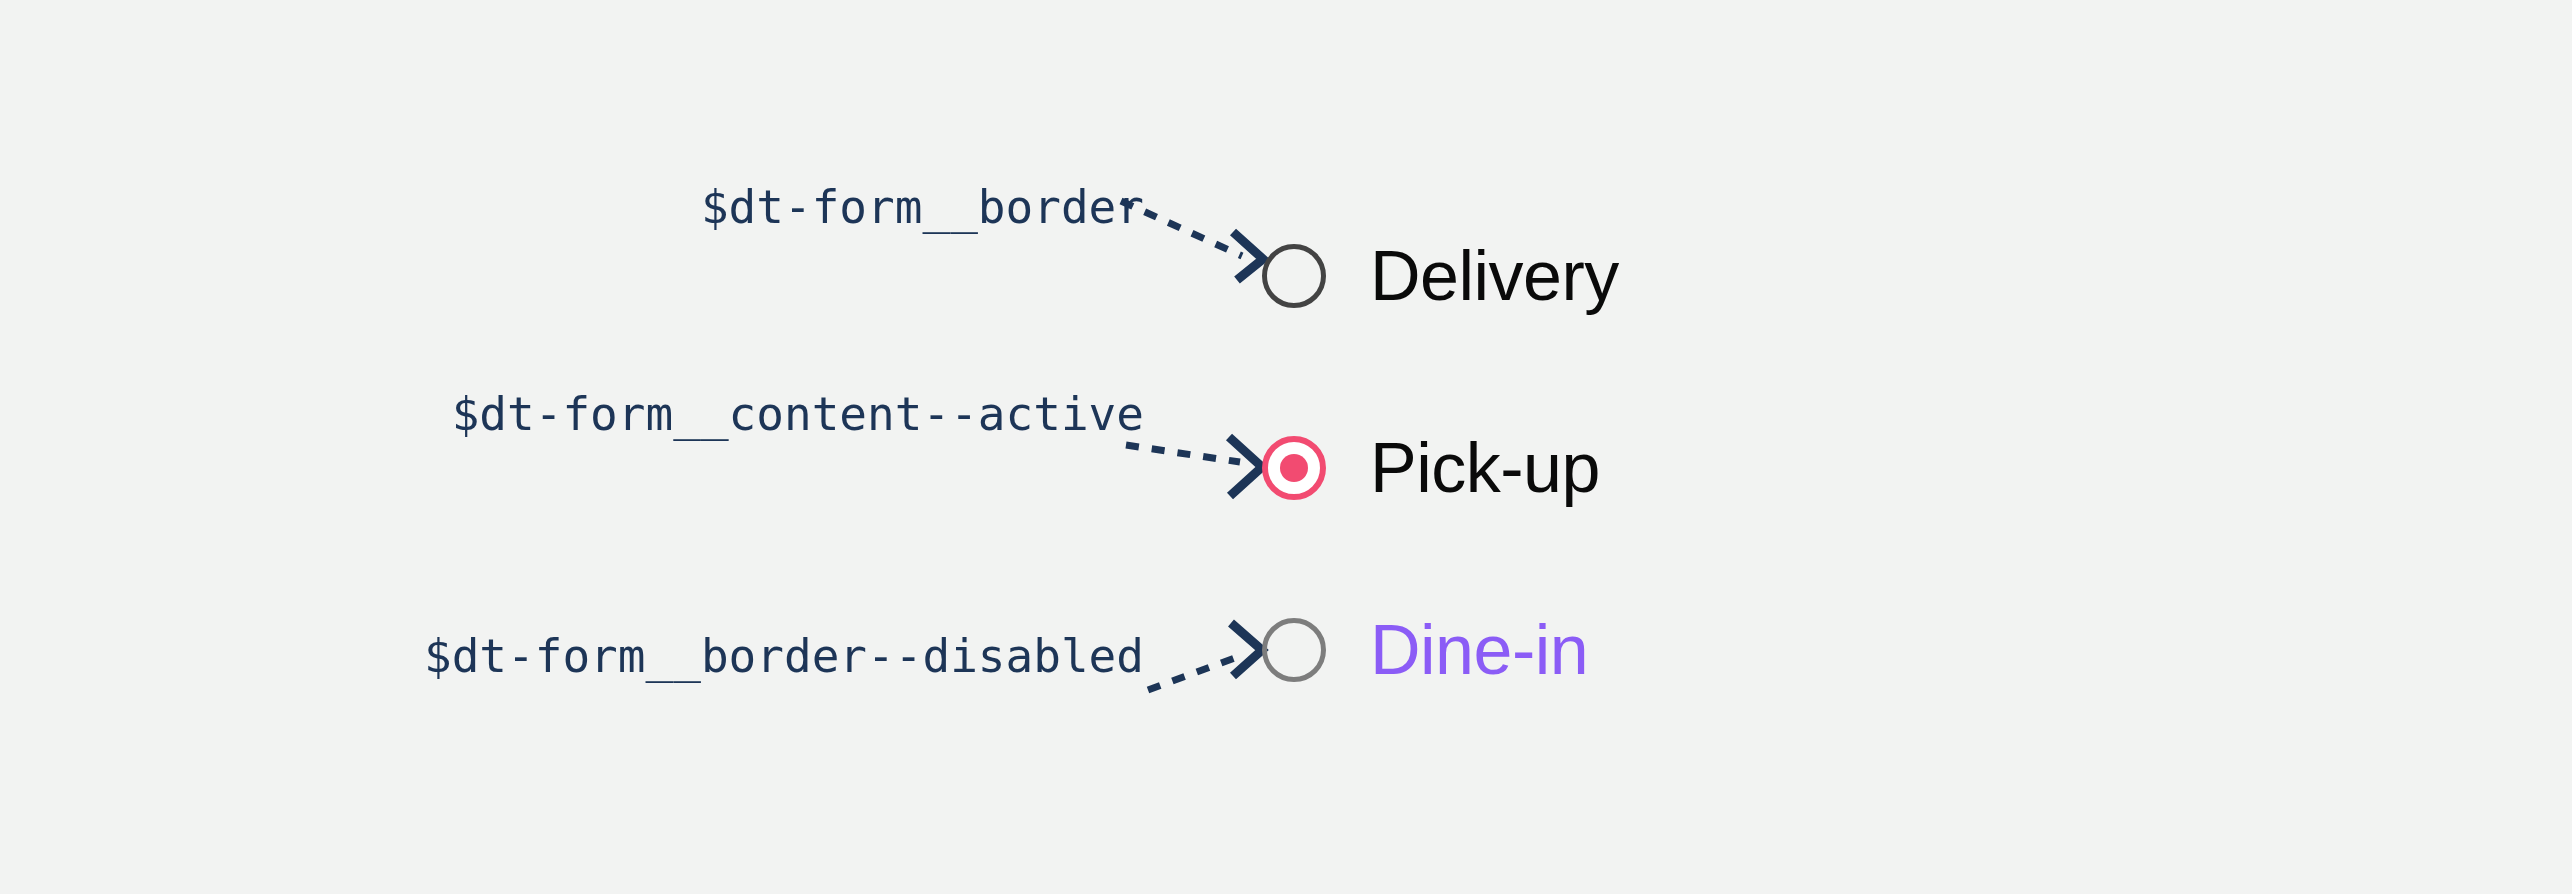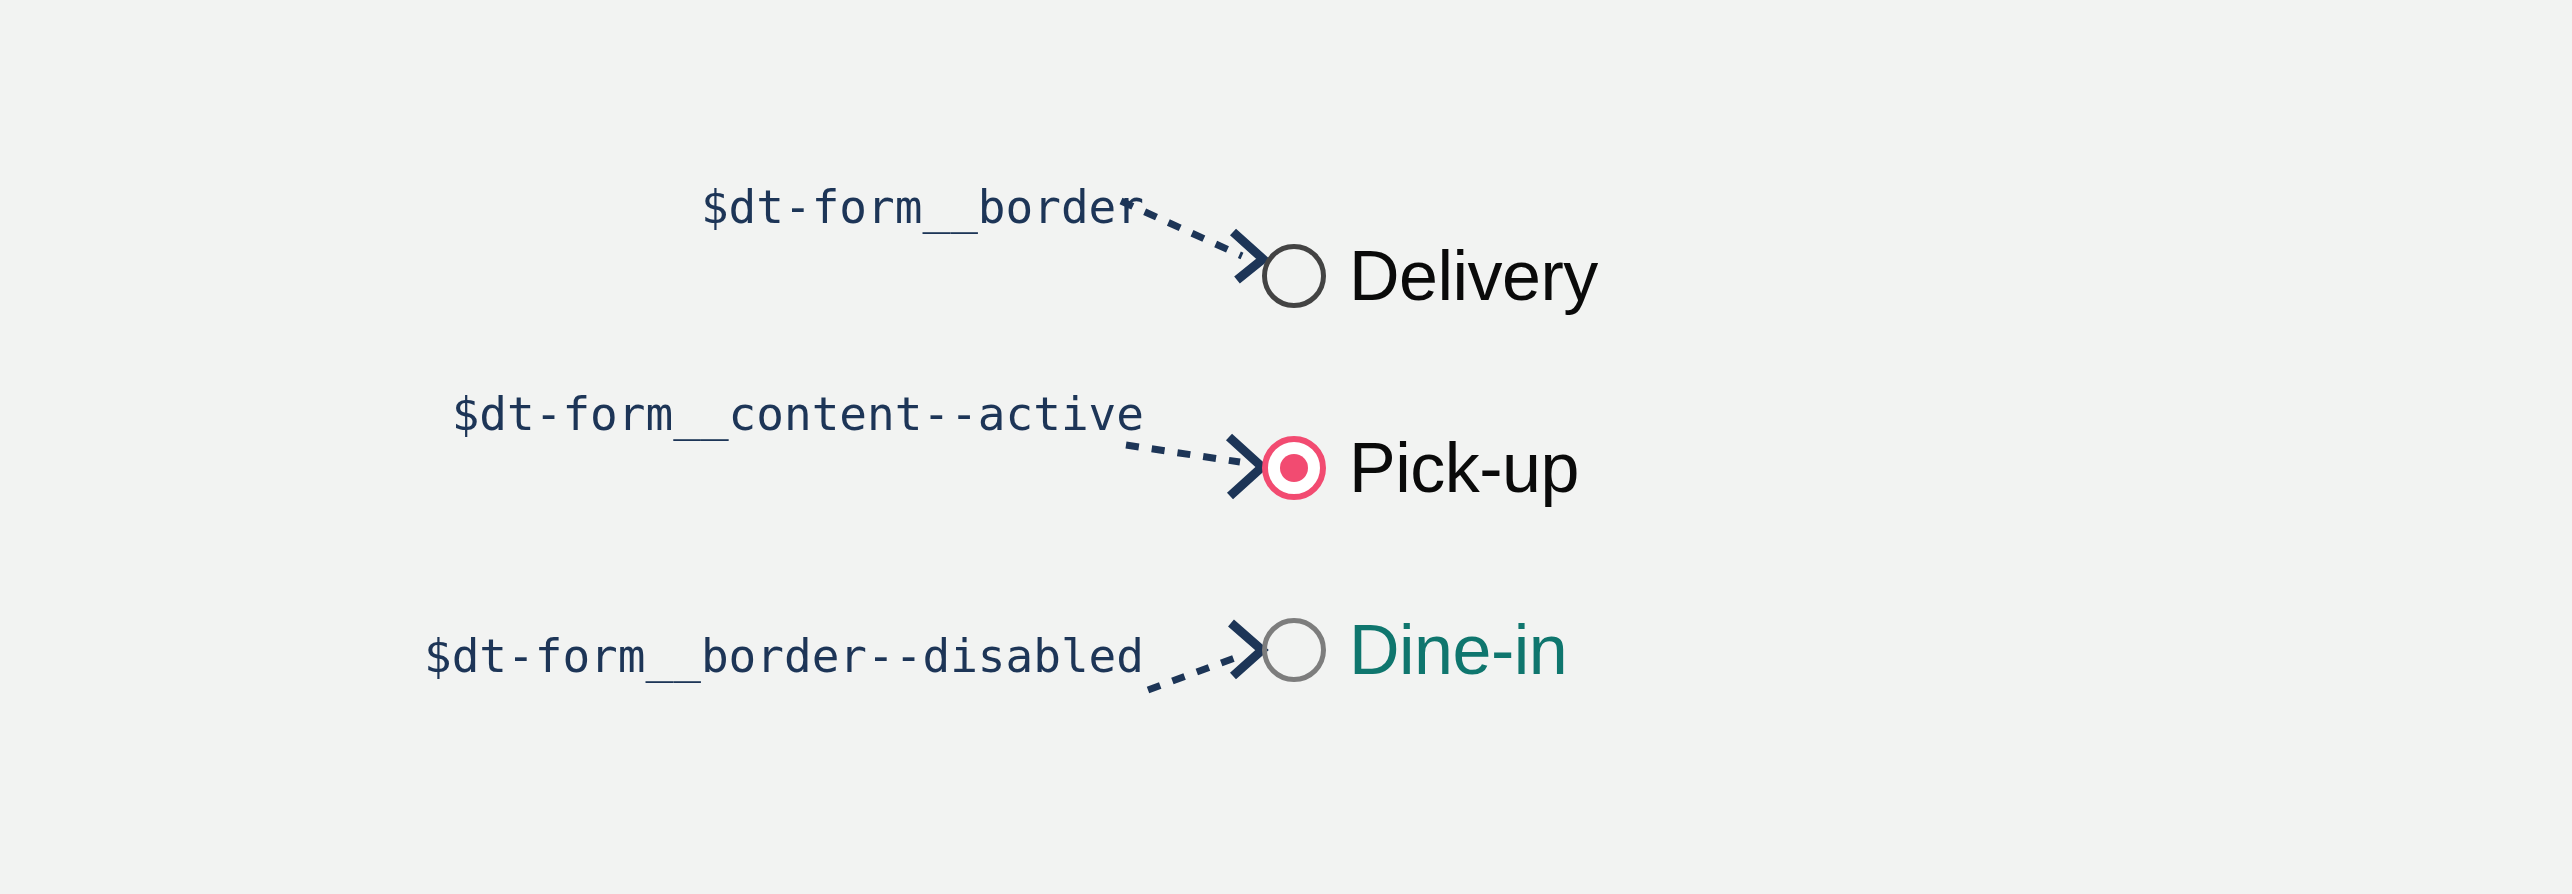--- a/index.html
+++ b/index.html
@@ -82,29 +82,29 @@
     top: 50%;
     width: 28px;
     height: 28px;
     margin-left: -14px;
     margin-top: -14px;
     border-radius: 50%;
     background: #f24b71;
   }
 
   .radio-text {
-    margin-left: 23px;
+    margin-left: 44px;
     font-family: "Liberation Sans", sans-serif;
     font-size: 70px;
     line-height: 1;
     letter-spacing: -0.5px;
     white-space: nowrap;
   }
   .radio-text.tone-normal   { color: #0a0a0a; }
-  .radio-text.tone-disabled { color: #0f766e; }
+  .radio-text.tone-disabled { color: #8b5cf6; }
 </style>
 </head>
 <body>
 
 <div id="stage">
 
   <svg id="arrow-layer" viewBox="0 0 2572 894" width="2572" height="894" xmlns="http://www.w3.org/2000/svg">
 
     <g>
       <path d="M 1121 201 L 1242 256" fill="none" stroke="#1d3557" stroke-width="7" stroke-dasharray="13 13" stroke-linecap="butt"></path>

